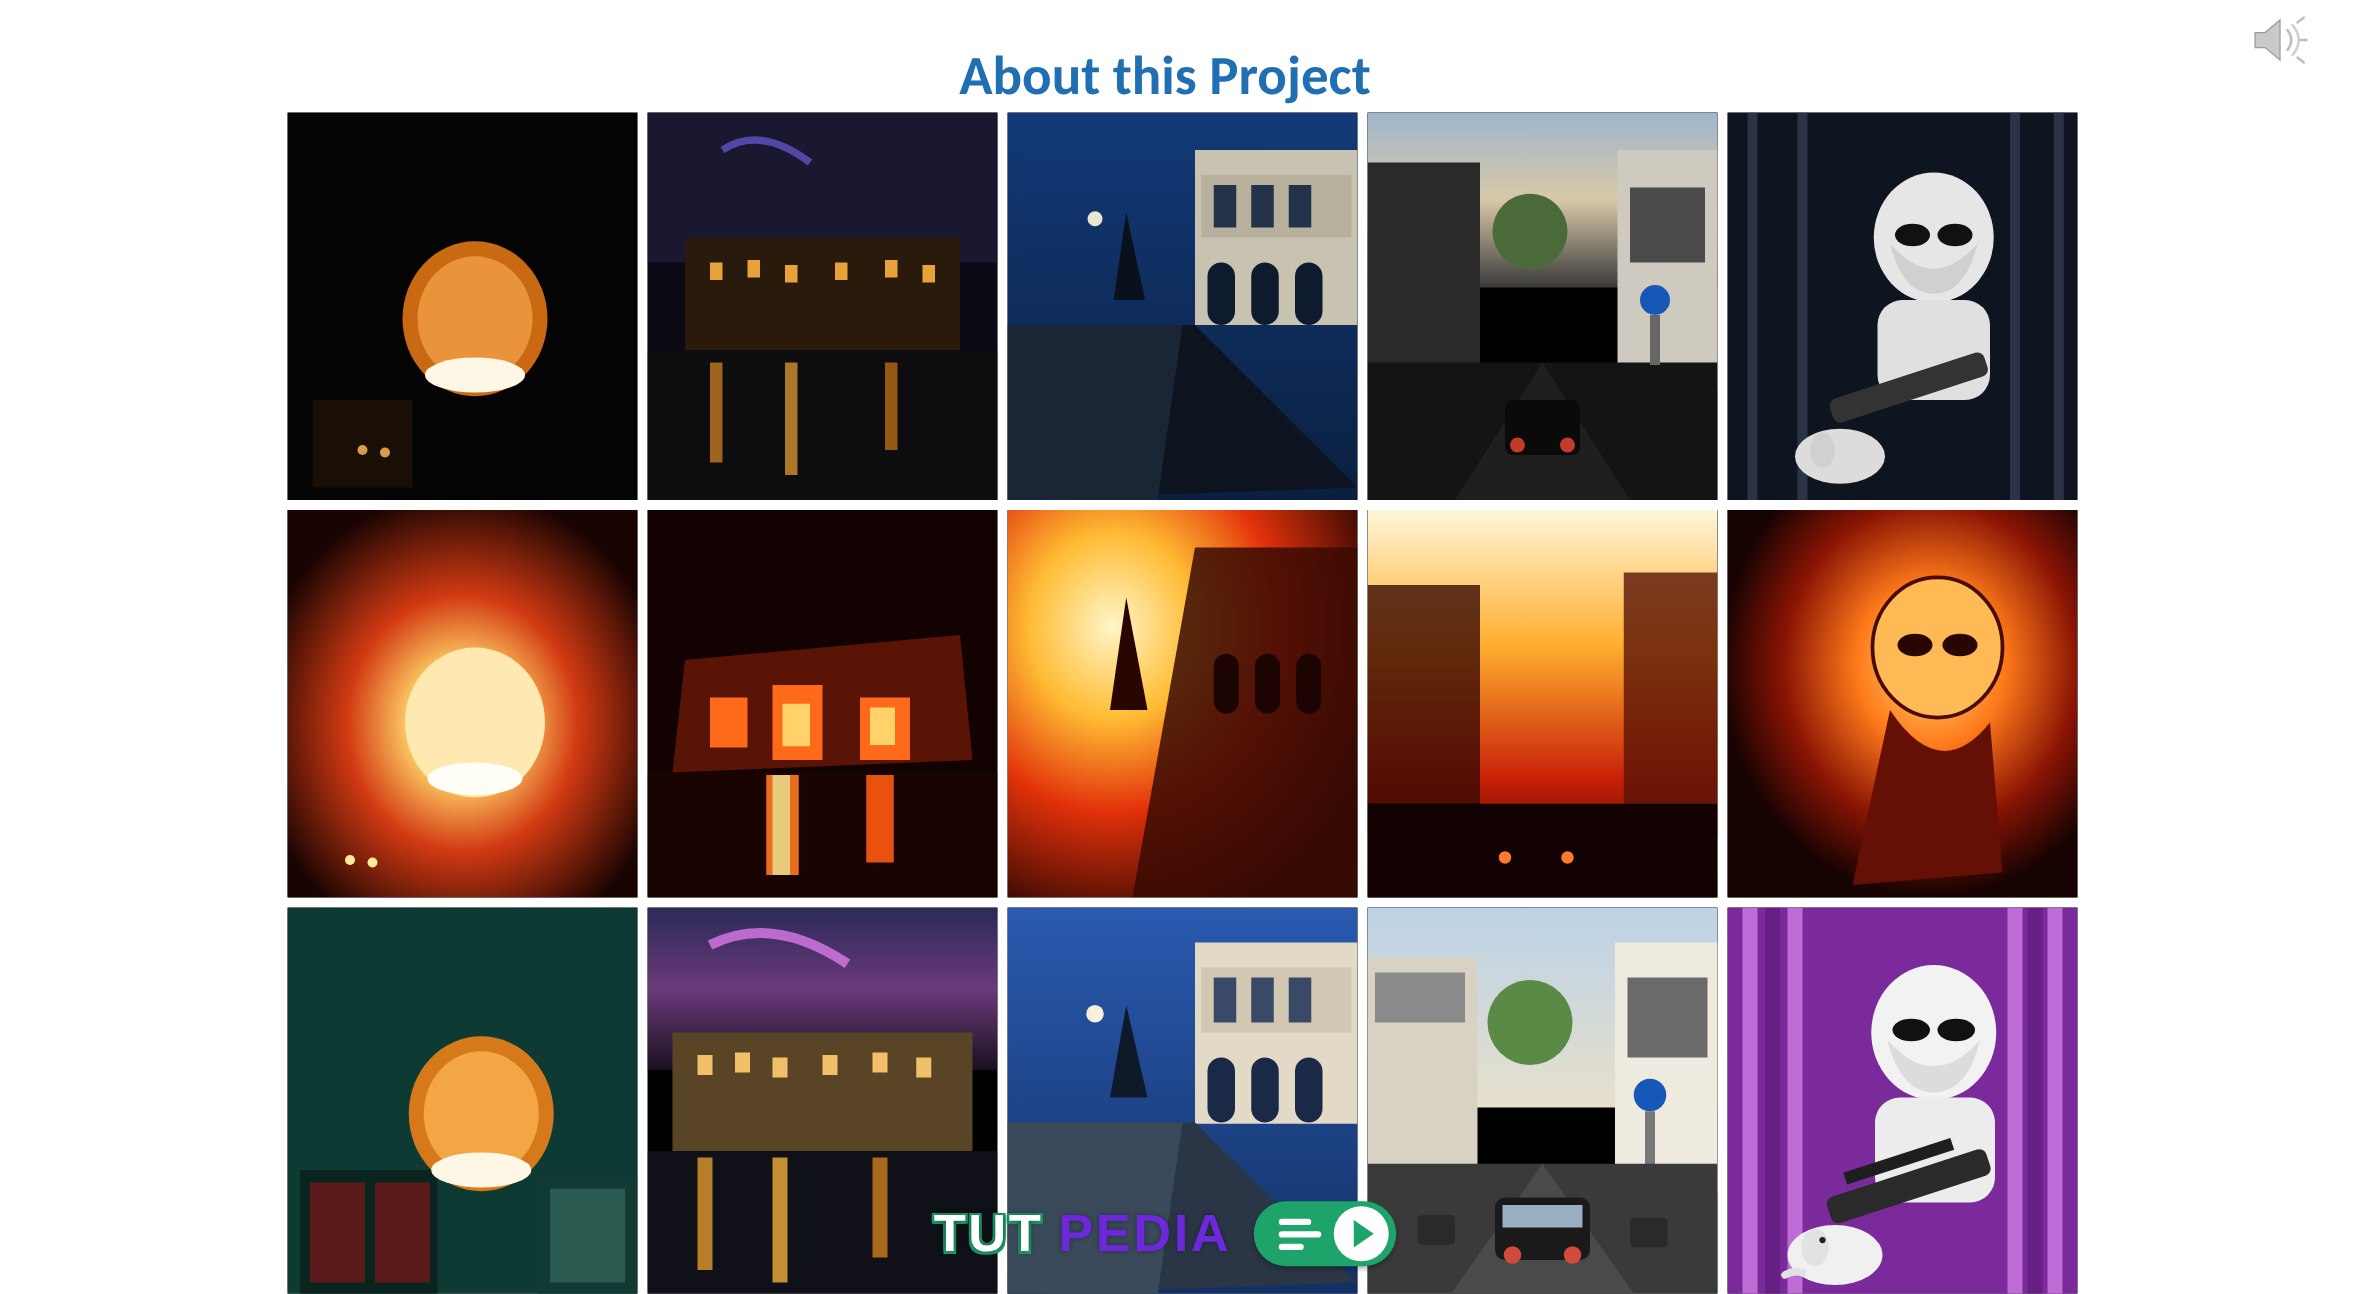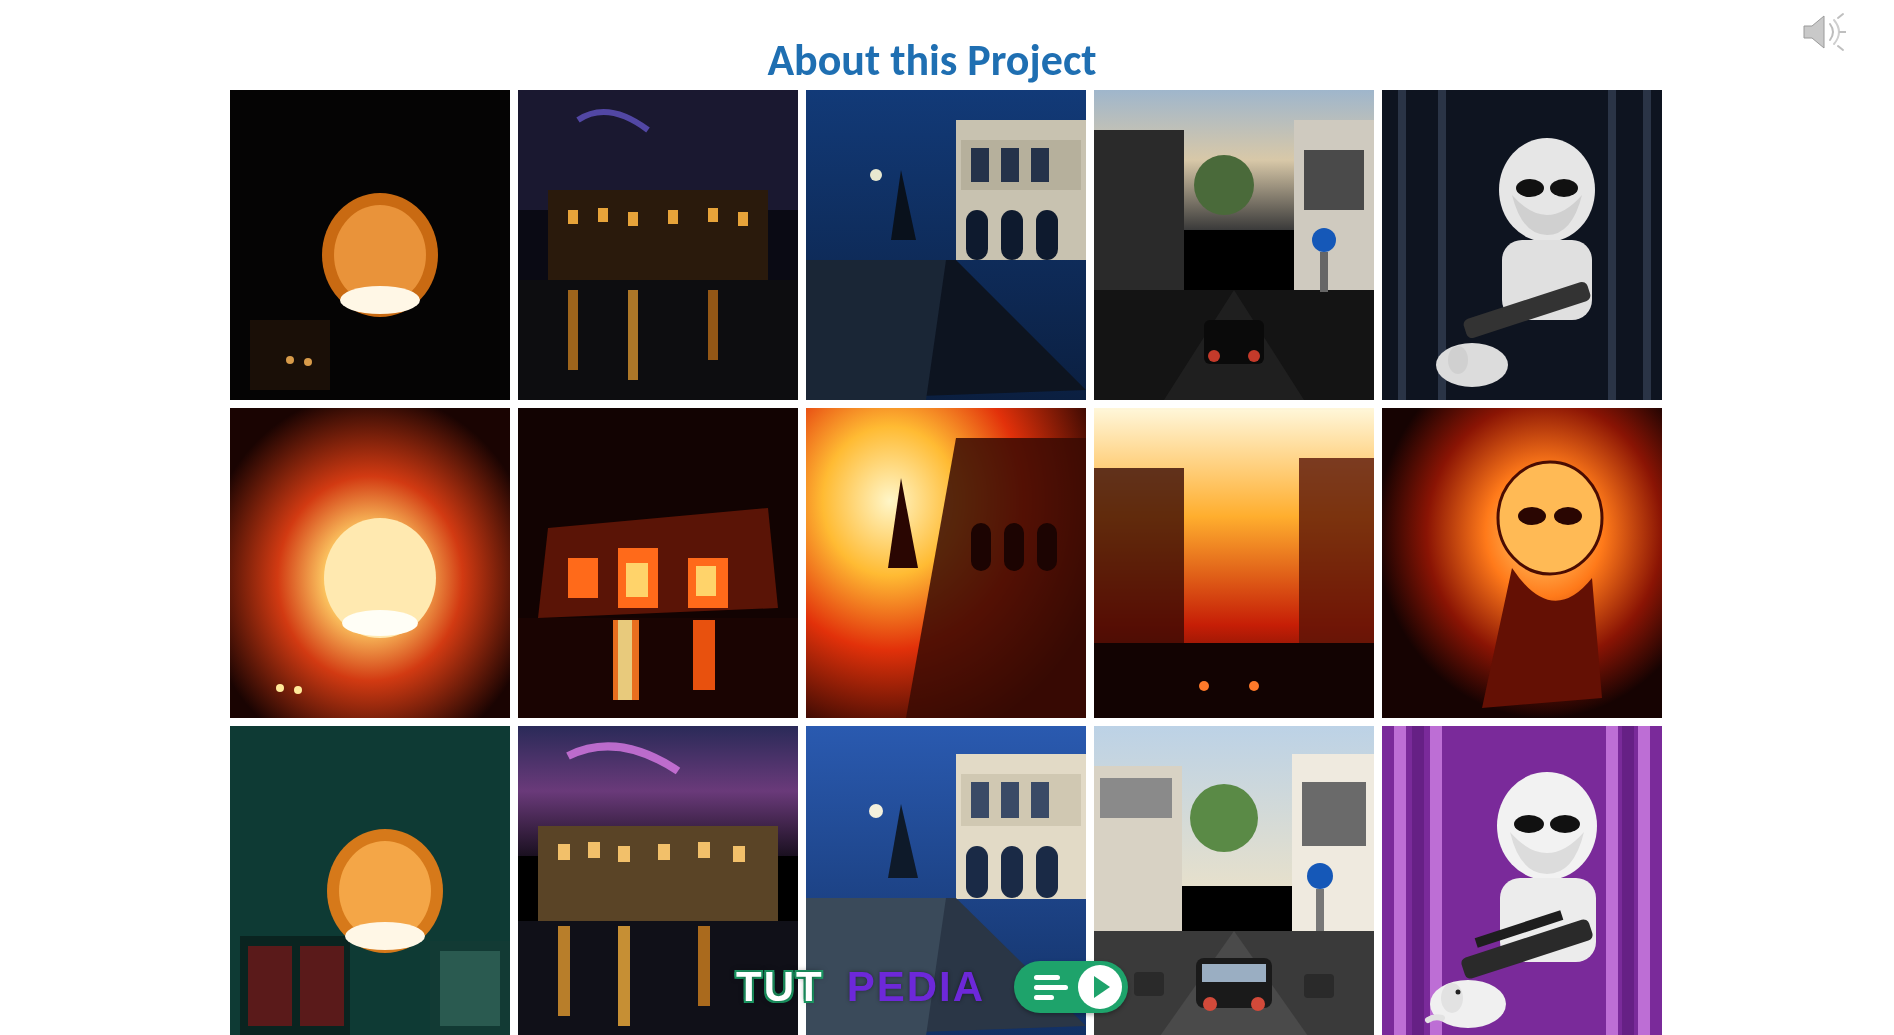--- a/index.html
+++ b/index.html
@@ -69,21 +69,21 @@
   }
 
   
   .watermark {
     position: absolute;
     left: 50%;
     transform: translateX(-50%);
     bottom: 22px;
     display: flex;
     align-items: center;
-    gap: 23px;
+    gap: 12px;
     pointer-events: none;
   }
   .wm-tut {
     font-family: Arial, sans-serif;
     font-weight: 800;
     font-size: 42px;
     letter-spacing: 2px;
     color: #ffffff;
     text-shadow: 0 0 6px rgba(0,0,0,.5),
       -2px 0 0 #1ea36b, 2px 0 0 #1ea36b, 0 -2px 0 #1ea36b, 0 2px 0 #1ea36b,

